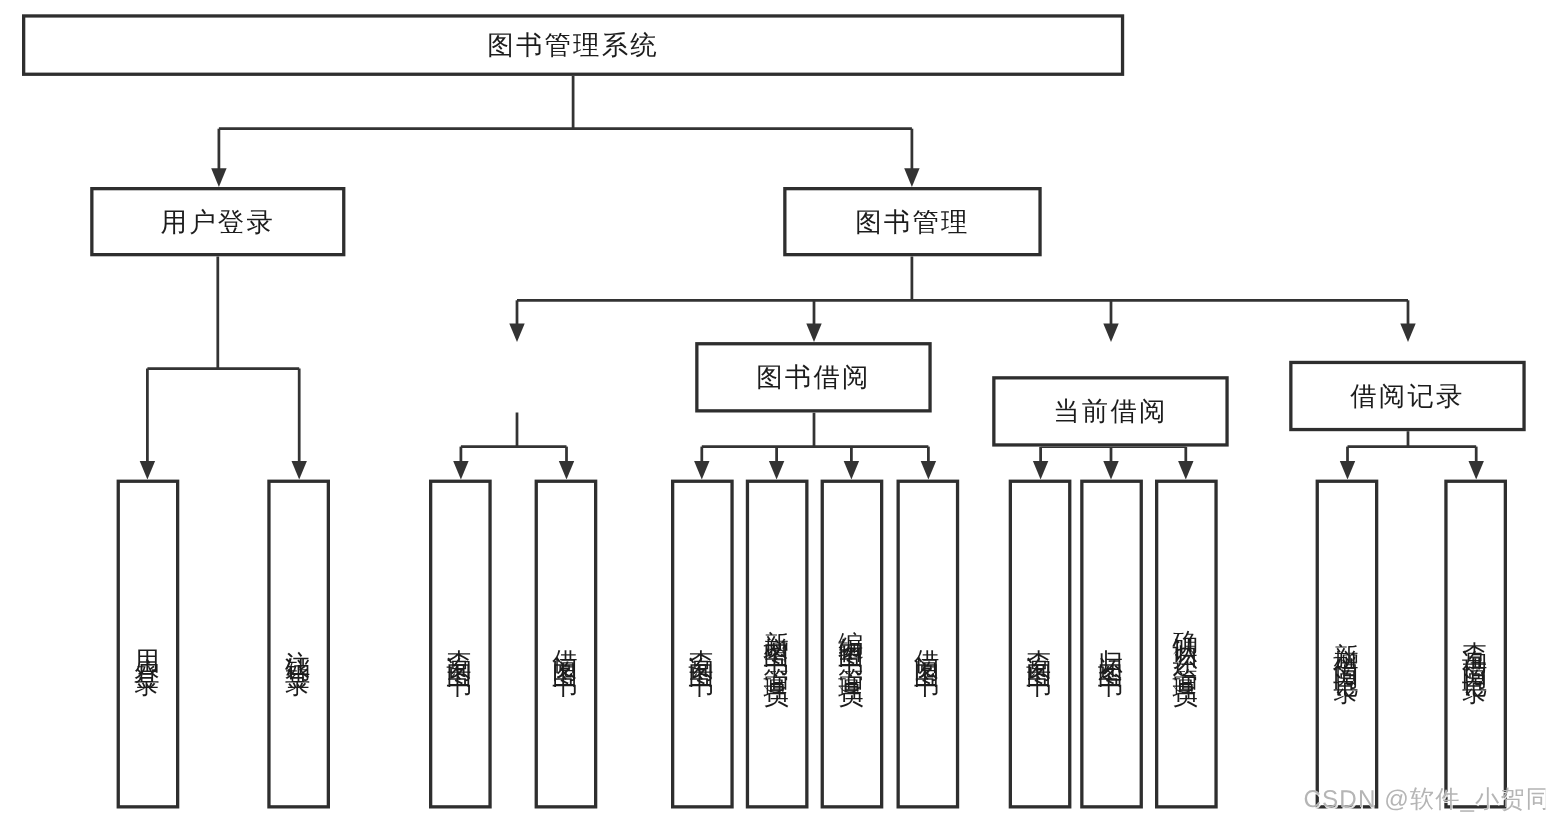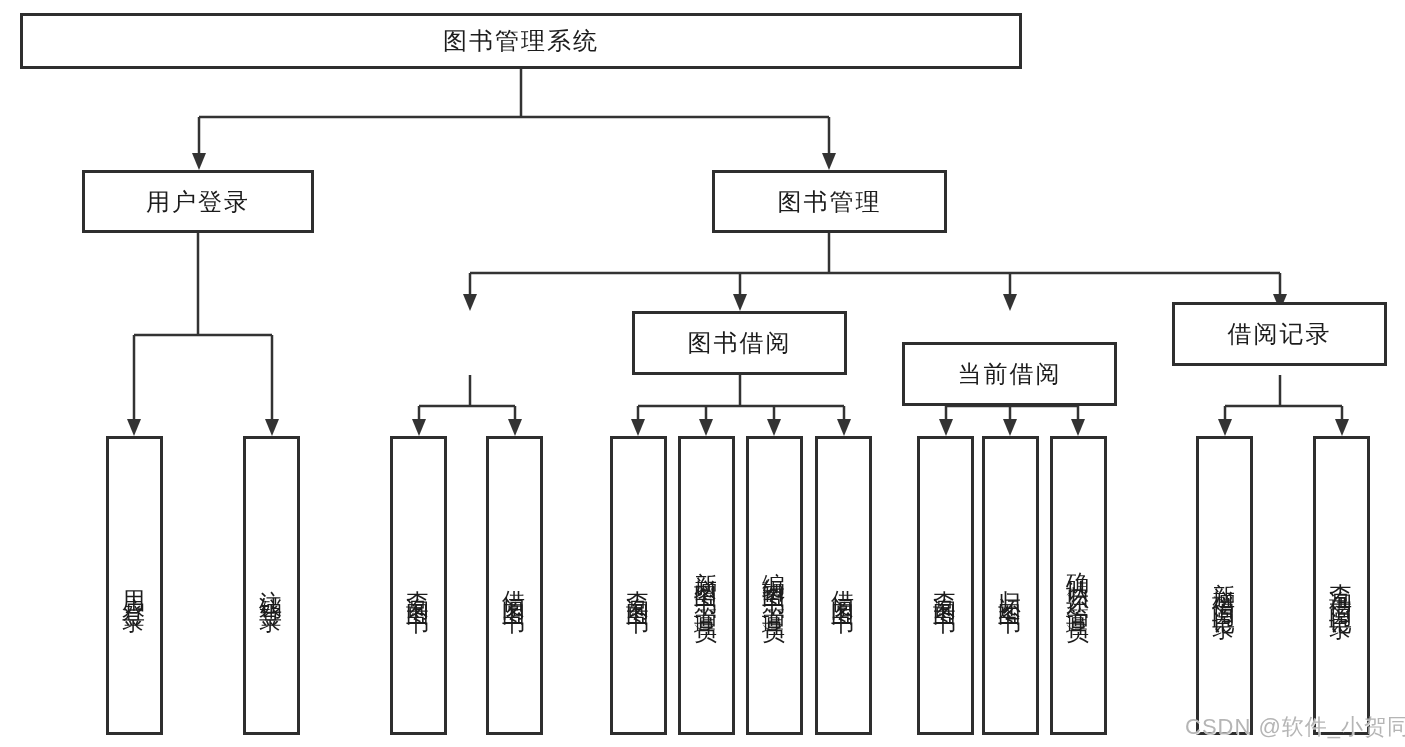--- a/index.html
+++ b/index.html
@@ -122,21 +122,21 @@
     </g>
   </svg>
 
   <div class="box" style="left:20px; top:13px; width:1002px; height:56px;">图书管理系统</div>
 
   <div class="box" style="left:82px; top:170px; width:232px; height:63px;">用户登录</div>
   <div class="box" style="left:712px; top:170px; width:235px; height:63px;">图书管理</div>
 
   <div class="box" style="left:632px; top:311px; width:215px; height:64px;">图书借阅</div>
   <div class="box" style="left:902px; top:311px; width:215px; height:64px;margin-top:31px;">当前借阅</div>
-  <div class="box" style="left:1172px; top:302px; width:215px; height:64px;">借阅记录</div>
+  <div class="box" style="left:1172px; top:328px; width:215px; height:64px;">借阅记录</div>
 
   <div class="box vertical" style="left:106px; top:436px; width:57px; height:299px;">用户登录</div>
   <div class="box vertical" style="left:243px; top:436px; width:57px; height:299px;">注销登录</div>
 
   <div class="box vertical" style="left:390px; top:436px; width:57px; height:299px;">查询图书</div>
   <div class="box vertical" style="left:486px; top:436px; width:57px; height:299px;">借阅图书</div>
 
   <div class="box vertical" style="left:610px; top:436px; width:57px; height:299px;">查询图书</div>
   <div class="box vertical" style="left:678px; top:436px; width:57px; height:299px;">新增图书（管理员）</div>
   <div class="box vertical" style="left:746px; top:436px; width:57px; height:299px;">编辑图书（管理员）</div>

